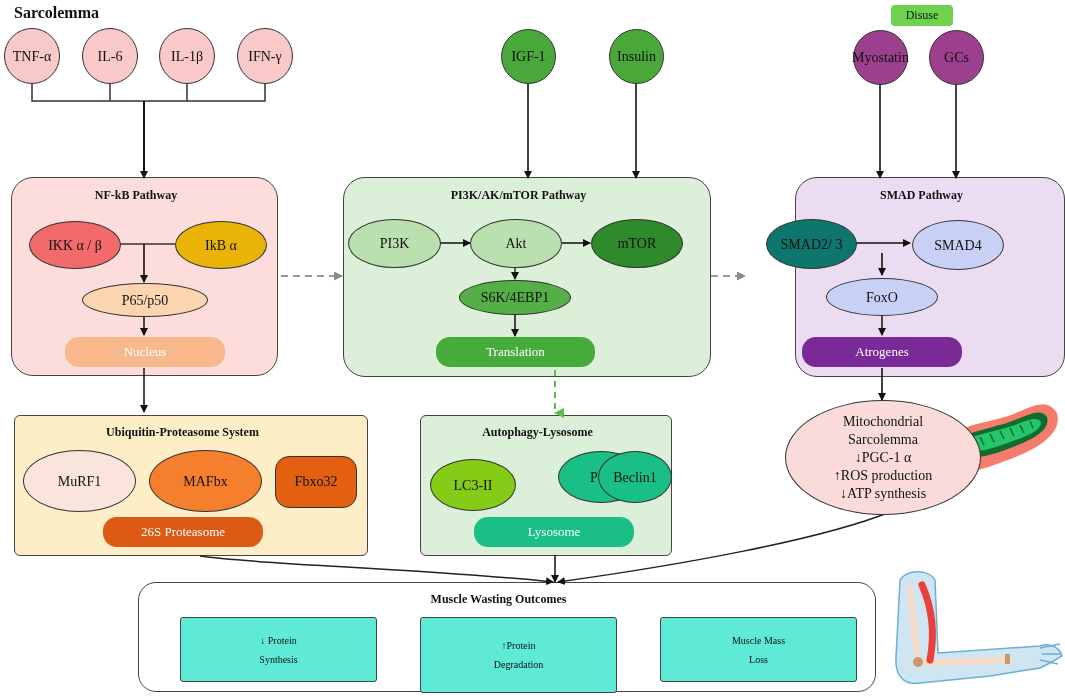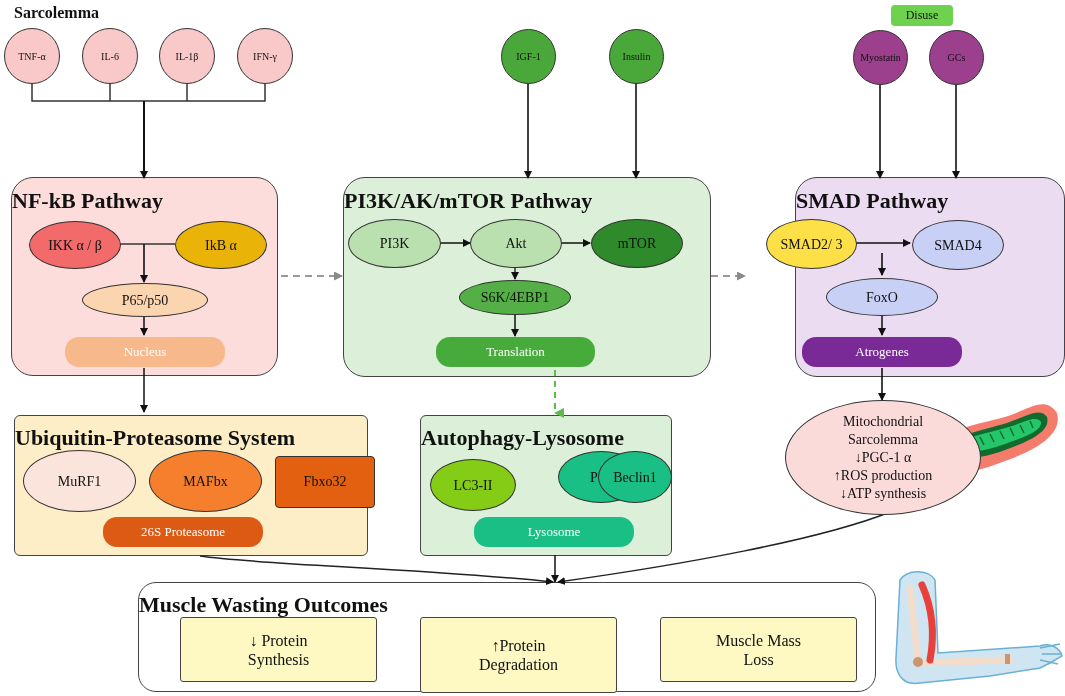--- a/index.html
+++ b/index.html
@@ -2,35 +2,35 @@
 <html><head>
 <meta charset="utf-8">
 <style>
   html, body { margin:0; padding:0; background:#ffffff; }
   body { width:1065px; height:696px; position:relative; overflow:hidden;
          font-family:"Liberation Serif", "DejaVu Serif", serif; color:#111; }
   .abs { position:absolute; }
   svg.wires { position:absolute; left:0; top:0; width:1065px; height:696px; pointer-events:none; }
   .circle { position:absolute; border-radius:50%; border:1.5px solid #333;
             display:flex; align-items:center; justify-content:center; text-align:center;
-            font-size:10px; line-height:15px; box-sizing:border-box; padding:4px; }
+            font-size:14px; line-height:15px; box-sizing:border-box; padding:4px; }
   .c-pink { background:#f9c9c9; }
   .c-green { background:#4aa83a; }
   .c-purple { background:#9c3f8c; }
   .panel { position:absolute; border:1.5px solid #444; border-radius:22px; box-sizing:border-box; }
-  .panel-title { position:absolute; left:0; right:17px; font-weight:bold; font-size:22px; }
+  .panel-title { position:absolute; left:0; right:17px; text-align:center; font-weight:bold; font-size:12px; }
   .ell { position:absolute; border-radius:50%; border:1.5px solid #333; box-sizing:border-box;
          display:flex; align-items:center; justify-content:center; text-align:left;
          font-size:14px; line-height:17px;font-family:Liberation Serif, serif; }
   .pill { position:absolute; border-radius:14px; display:flex; align-items:center; justify-content:center;
           color:#fff; font-size:13px; }
   .label { position:absolute; font-weight:bold; font-size:16px; }
-  .outcome { position:absolute; background:#fef9c3; border:1.5px solid #444; border-radius:3px;
+  .outcome { position:absolute; background:#5eead4; border:1.5px solid #444; border-radius:3px;
              box-sizing:border-box; display:flex; align-items:center; justify-content:center;
-             text-align:center; font-size:16px; line-height:19px; white-space:pre-line; }
+             text-align:center; font-size:10px; line-height:19px; white-space:pre-line; }
 </style>
 </head>
 <body>
 
 <svg class="wires" viewBox="0 0 1065 696" style="z-index: 1;">
   <defs>
     <marker id="ah" markerWidth="8" markerHeight="8" refX="7" refY="4" orient="auto" markerUnits="userSpaceOnUse">
       <path d="M0,0 L8,4 L0,8 z" fill="#111"></path>
     </marker>
     <marker id="ahg" markerWidth="9" markerHeight="9" refX="8" refY="4.5" orient="auto" markerUnits="userSpaceOnUse">
@@ -107,31 +107,31 @@
 </div>
 <div class="ell" style="left: 348px; top: 219px; width: 93px; height: 49px; background: rgb(185, 224, 174); z-index: 2;">PI3K</div>
 <div class="ell" style="left: 470px; top: 219px; width: 92px; height: 49px; background: rgb(185, 224, 174); z-index: 2;">Akt</div>
 <div class="ell" style="left: 591px; top: 219px; width: 92px; height: 49px; background: rgb(46, 138, 42); z-index: 2;">mTOR</div>
 <div class="ell" style="left: 459px; top: 280px; width: 112px; height: 35px; background: rgb(84, 176, 70); z-index: 2;">S6K/4EBP1</div>
 <div class="pill" style="left: 436px; top: 337px; width: 159px; height: 30px; background: rgb(71, 171, 60); z-index: 2;">Translation</div>
 
 <div class="panel" style="left: 747px; top: 177px; width: 270px; height: 200px; background: rgb(236, 220, 242); z-index: 0; margin-left: 48px;">
   <div class="panel-title" style="top:10px;">SMAD Pathway</div>
 </div>
-<div class="ell" style="left: 766px; top: 219px; width: 91px; height: 50px; background: #fde047; z-index: 2;">SMAD2/ 3</div>
+<div class="ell" style="left: 766px; top: 219px; width: 91px; height: 50px; background: #0f766e; z-index: 2;">SMAD2/ 3</div>
 <div class="ell" style="left: 912px; top: 220px; width: 92px; height: 50px; background: rgb(201, 208, 245); z-index: 2;">SMAD4</div>
 <div class="ell" style="left: 826px; top: 278px; width: 112px; height: 38px; background: rgb(201, 208, 245); z-index: 2;">FoxO</div>
 <div class="pill" style="left: 802px; top: 337px; width: 160px; height: 30px; background: rgb(122, 42, 150); z-index: 2;">Atrogenes</div>
 
 <div class="panel" style="left: 14px; top: 415px; width: 354px; height: 141px; background: rgb(253, 238, 200); border-radius: 6px; z-index: 0;">
   <div class="panel-title" style="top:9px;">Ubiquitin-Proteasome System</div>
 </div>
 <div class="ell" style="left: 23px; top: 450px; width: 113px; height: 62px; background: rgb(251, 228, 220); z-index: 2;">MuRF1</div>
 <div class="ell" style="left: 149px; top: 450px; width: 113px; height: 62px; background: rgb(245, 127, 44); z-index: 2;">MAFbx</div>
-<div class="abs" style="left:275px;top:456px;width:100px;height:52px;background:#e2600f;border:1.5px solid #333;border-radius:4px;box-sizing:border-box;display:flex;align-items:center;justify-content:center;font-size:14px;">Fbxo32</div>
+<div class="abs" style="left:275px;top:456px;width:82px;height:52px;background:#e2600f;border:1.5px solid #333;border-radius:14px;box-sizing:border-box;display:flex;align-items:center;justify-content:center;font-size:14px;">Fbxo32</div>
 <div class="pill" style="left: 103px; top: 517px; width: 160px; height: 30px; background: rgb(220, 90, 20); z-index: 2;">26S Proteasome</div>
 
 <div class="panel" style="left: 420px; top: 415px; width: 252px; height: 141px; background: rgb(220, 239, 216); border-radius: 6px; z-index: 0;">
   <div class="panel-title" style="top:9px;">Autophagy-Lysosome</div>
 </div>
 <div class="ell" style="left: 430px; top: 459px; width: 86px; height: 52px; background: #84cc16; z-index: 2;">LC3-II</div>
 <div class="ell" style="left: 514px; top: 451px; width: 86px; height: 52px; background: rgb(25, 191, 132); z-index: 2; margin-left: 44px;">P62</div>
 <div class="ell" style="left: 598px; top: 451px; width: 74px; height: 52px; background: rgb(25, 191, 132); z-index: 2;">Beclin1</div>
 <div class="pill" style="left: 474px; top: 517px; width: 160px; height: 30px; background: rgb(25, 191, 132); z-index: 2;">Lysosome</div>
 

